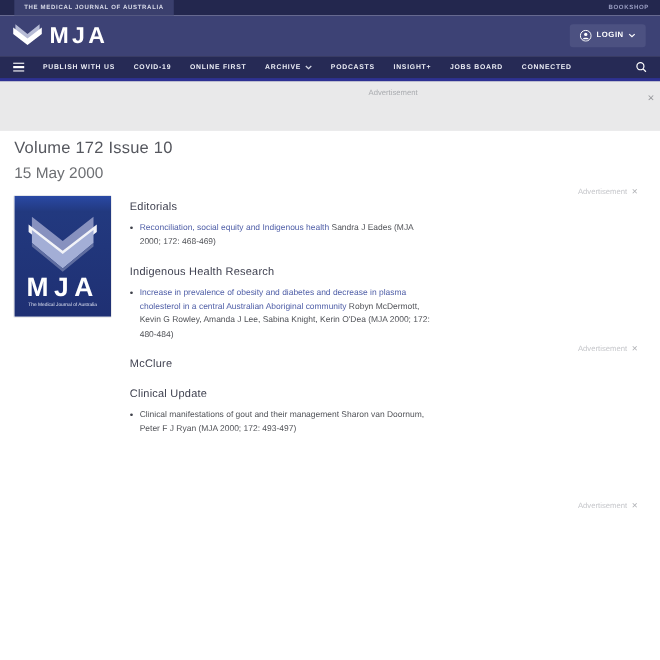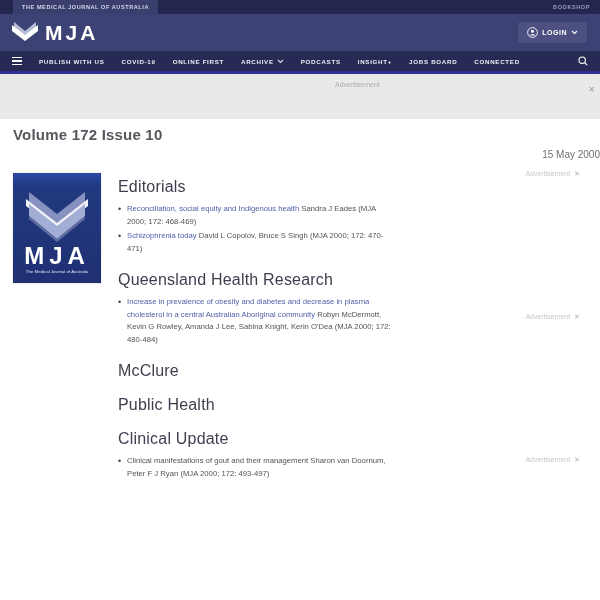--- a/index.html
+++ b/index.html
@@ -30,28 +30,28 @@
   .burger i { display: block; width: 10px; height: 1.6px; background: #fff; }
   .search-btn { margin-left: auto; cursor: pointer; display: flex; align-items: center; }
 
   
   .ad-banner { height: 45px; background: #e9e9ea; position: relative; }
   .ad-banner-label { position: absolute; left: 335px; top: 7px; font-size: 7px; color: #aaacb0; }
   .ad-banner-close { position: absolute; right: 5px; top: 12px; font-size: 8px; color: #98999d; cursor: pointer; line-height: 1; }
 
   
   .page { position: relative; padding-left: 13px; }
-  .issue-title { margin-top: 7px; font-size: 15px; font-weight: 700; color: #55575e; letter-spacing: .2px; }
-  .issue-date { margin-top: 6px; font-size: 10px; color: #6d6f73; text-align: right; }
+  .issue-title { margin-top: 7px; font-size: 15px; font-weight: 400; color: #55575e; letter-spacing: .2px; }
+  .issue-date { margin-top: 6px; font-size: 14px; color: #6d6f73; }
 
   .content-row { display: flex; margin-top: 13px; }
   .cover { width: 88px; height: 110px; flex: none; box-shadow: 0 0 1px rgba(0,0,0,.35); }
 
   .toc { margin-left: 17px; width: 274px; padding-top: 1px; }
-  .toc h2 { font-size: 16px; font-weight: 500; color: #3d3f4e; margin: 16px 0 7px; letter-spacing: .2px; }
+  .toc h2 { font-size: 10px; font-weight: 500; color: #3d3f4e; margin: 16px 0 7px; letter-spacing: .2px; }
   .toc h2:first-child { margin-top: 4px; }
   .toc ul { list-style: none; }
   .toc li { position: relative; padding-left: 9px; font-size: 7.7px; line-height: 12.5px;
     color: #515358; margin-bottom: 2px; }
   .toc li::before { content: "•"; position: absolute; left: 0; top: 0; color: #3f414a; font-size: 9px; }
   .toc a { color: #5160a8; text-decoration: none; cursor: pointer; margin-top: 24px; }
 
   .side-ad { position: absolute; right: 20px; font-size: 7px; color: #c6c7cb; white-space: nowrap; }
   .side-ad .x { color: #aeb0b4; margin-left: 4px; cursor: pointer; }
   .side-ad-1 { top: 44px; }
@@ -140,28 +140,26 @@
         <path d="M16 43 L44 66 L72 43 L72 46 L44 69 L16 46 Z" fill="#5f6da0"></path>
       </g>
       <text x="44" y="91" text-anchor="middle" font-family="Liberation Sans, sans-serif" font-size="24" font-weight="bold" letter-spacing="5" fill="#ffffff">MJA</text>
       <text x="44" y="100" text-anchor="middle" font-family="Liberation Sans, sans-serif" font-size="4.4" fill="#dfe3f2">The Medical Journal of Australia</text>
     </svg>
 
     <div class="toc">
         <h2>Editorials</h2>
         <ul>
           <li><a>Reconciliation, social equity and Indigenous health</a> <span>Sandra J Eades (MJA 2000; 172: 468-469)</span></li>
-          <li><a>Schizophrenia today</a> <span>David L Copolov, Bruce S Singh (MJA 2000; 172: 470-471)</span></li>
         </ul>
-        <h2>Queensland Health Research</h2>
+        <h2>Indigenous Health Research</h2>
         <ul>
           <li><a>Increase in prevalence of obesity and diabetes and decrease in plasma cholesterol in a central Australian Aboriginal community</a> <span>Robyn McDermott, Kevin G Rowley, Amanda J Lee, Sabina Knight, Kerin O'Dea (MJA 2000; 172: 480-484)</span></li>
         </ul>
         <h2>McClure</h2>
-        <h2>Public Health</h2>
         <h2>Clinical Update</h2>
         <ul>
           <li><span>Clinical manifestations of gout and their management Sharon van Doornum, Peter F J Ryan (MJA 2000; 172: 493-497)</span></li>
         </ul>
       </div>
   </div>
 
   <div class="side-ad side-ad-1">
     <span>Advertisement</span><span class="x">✕</span>
   </div>

